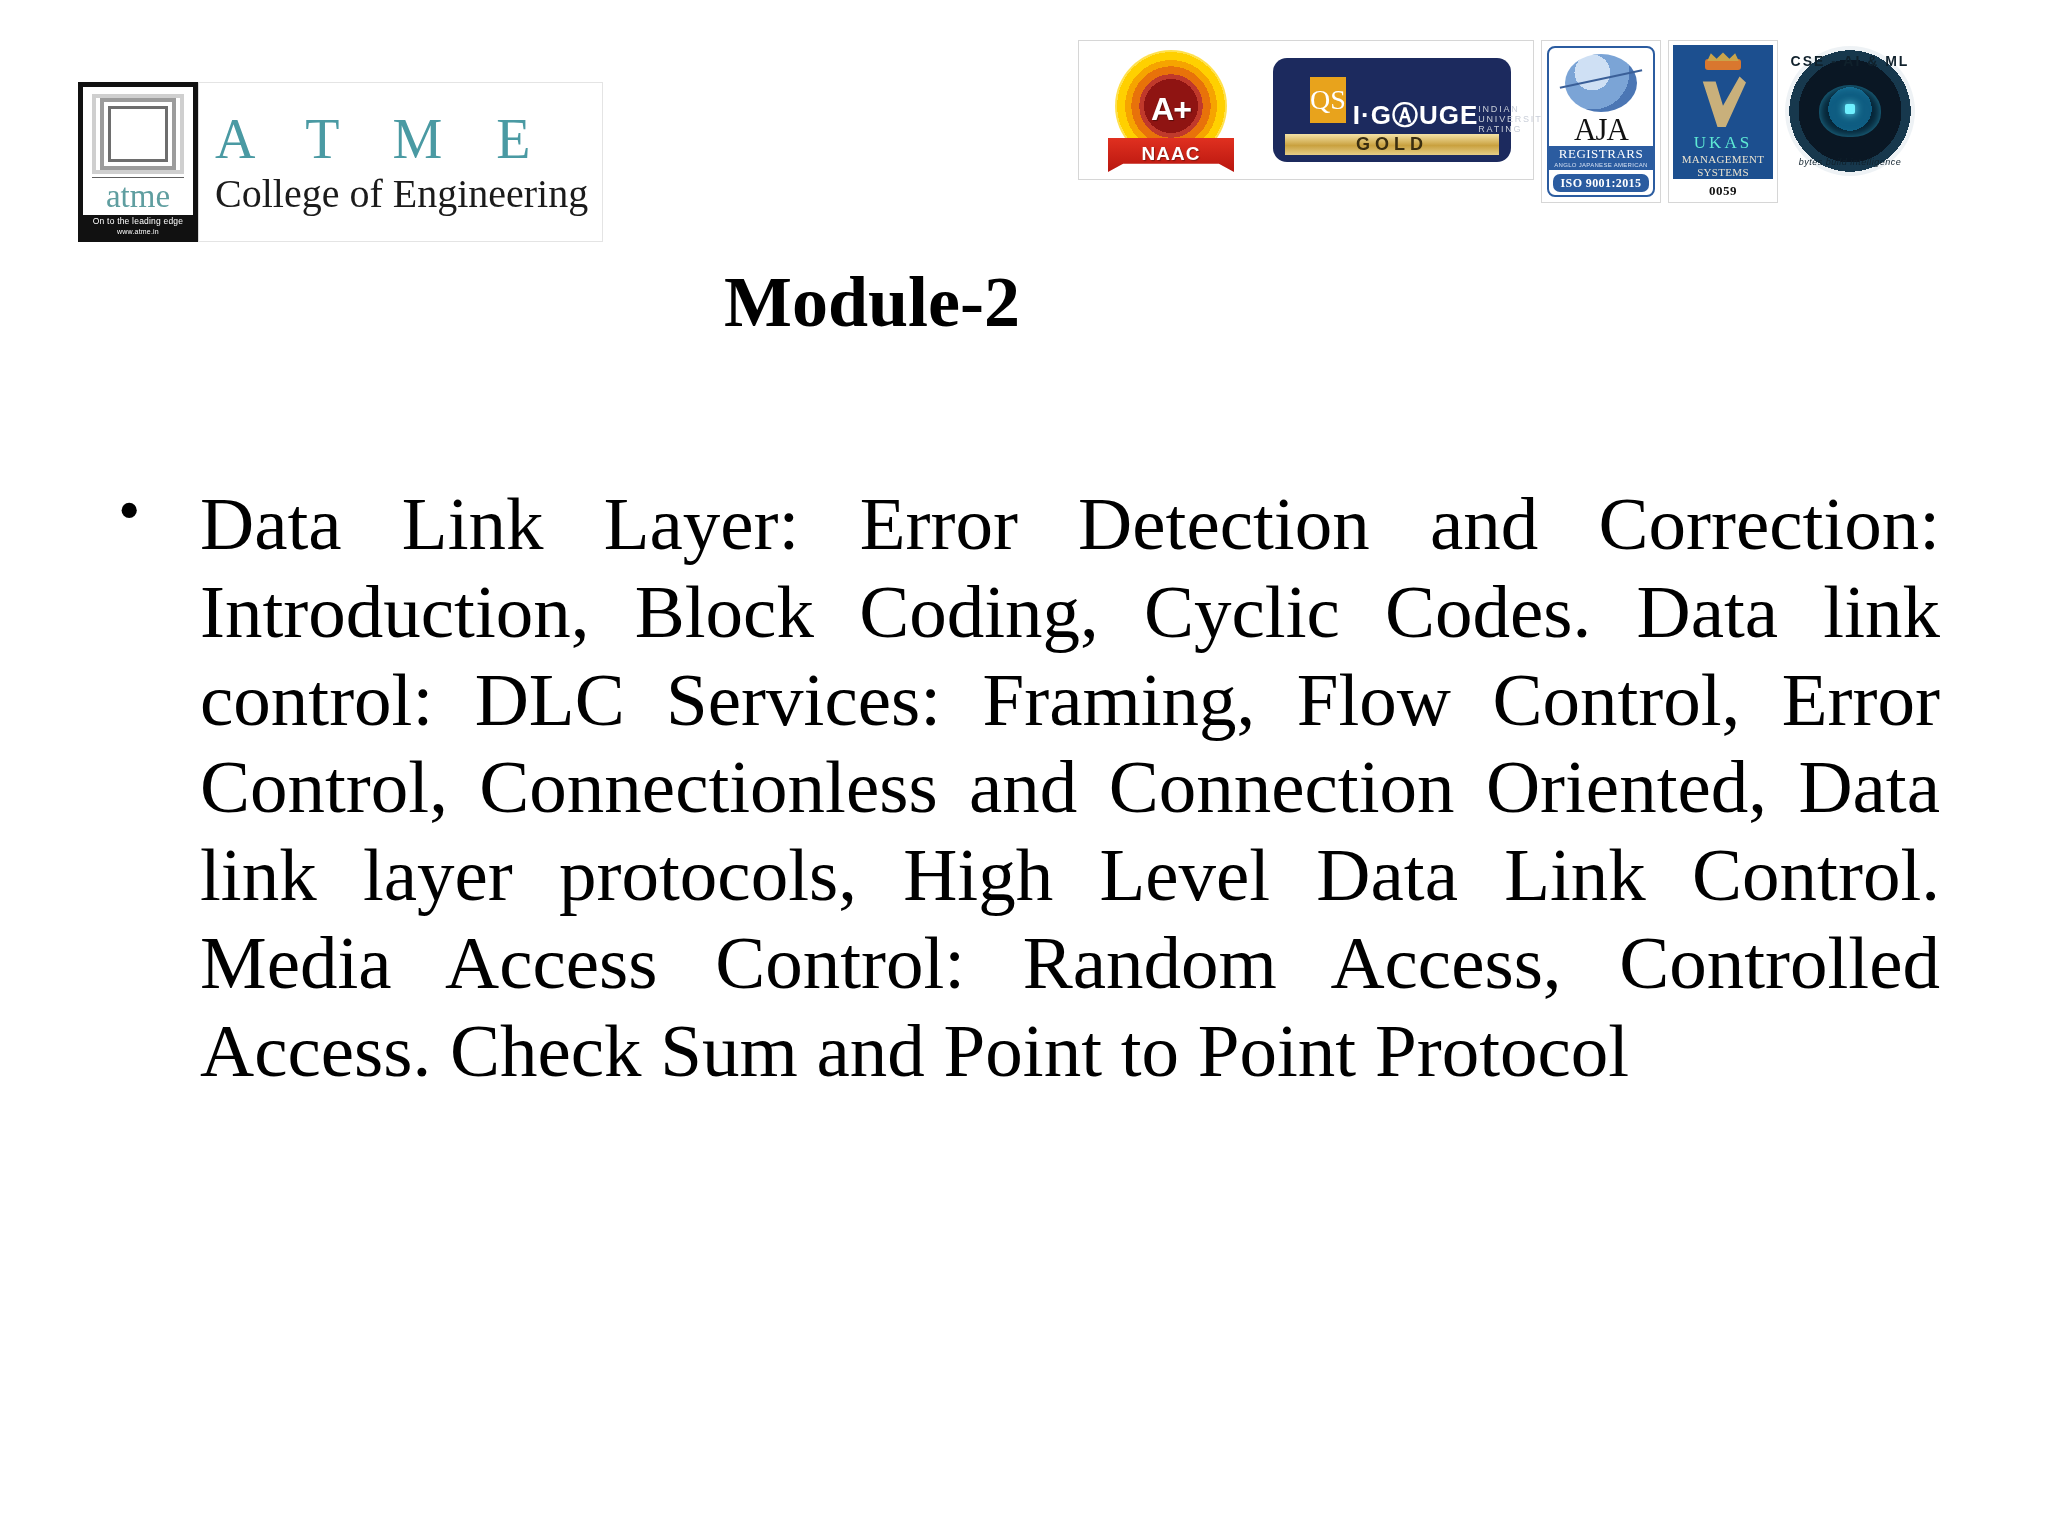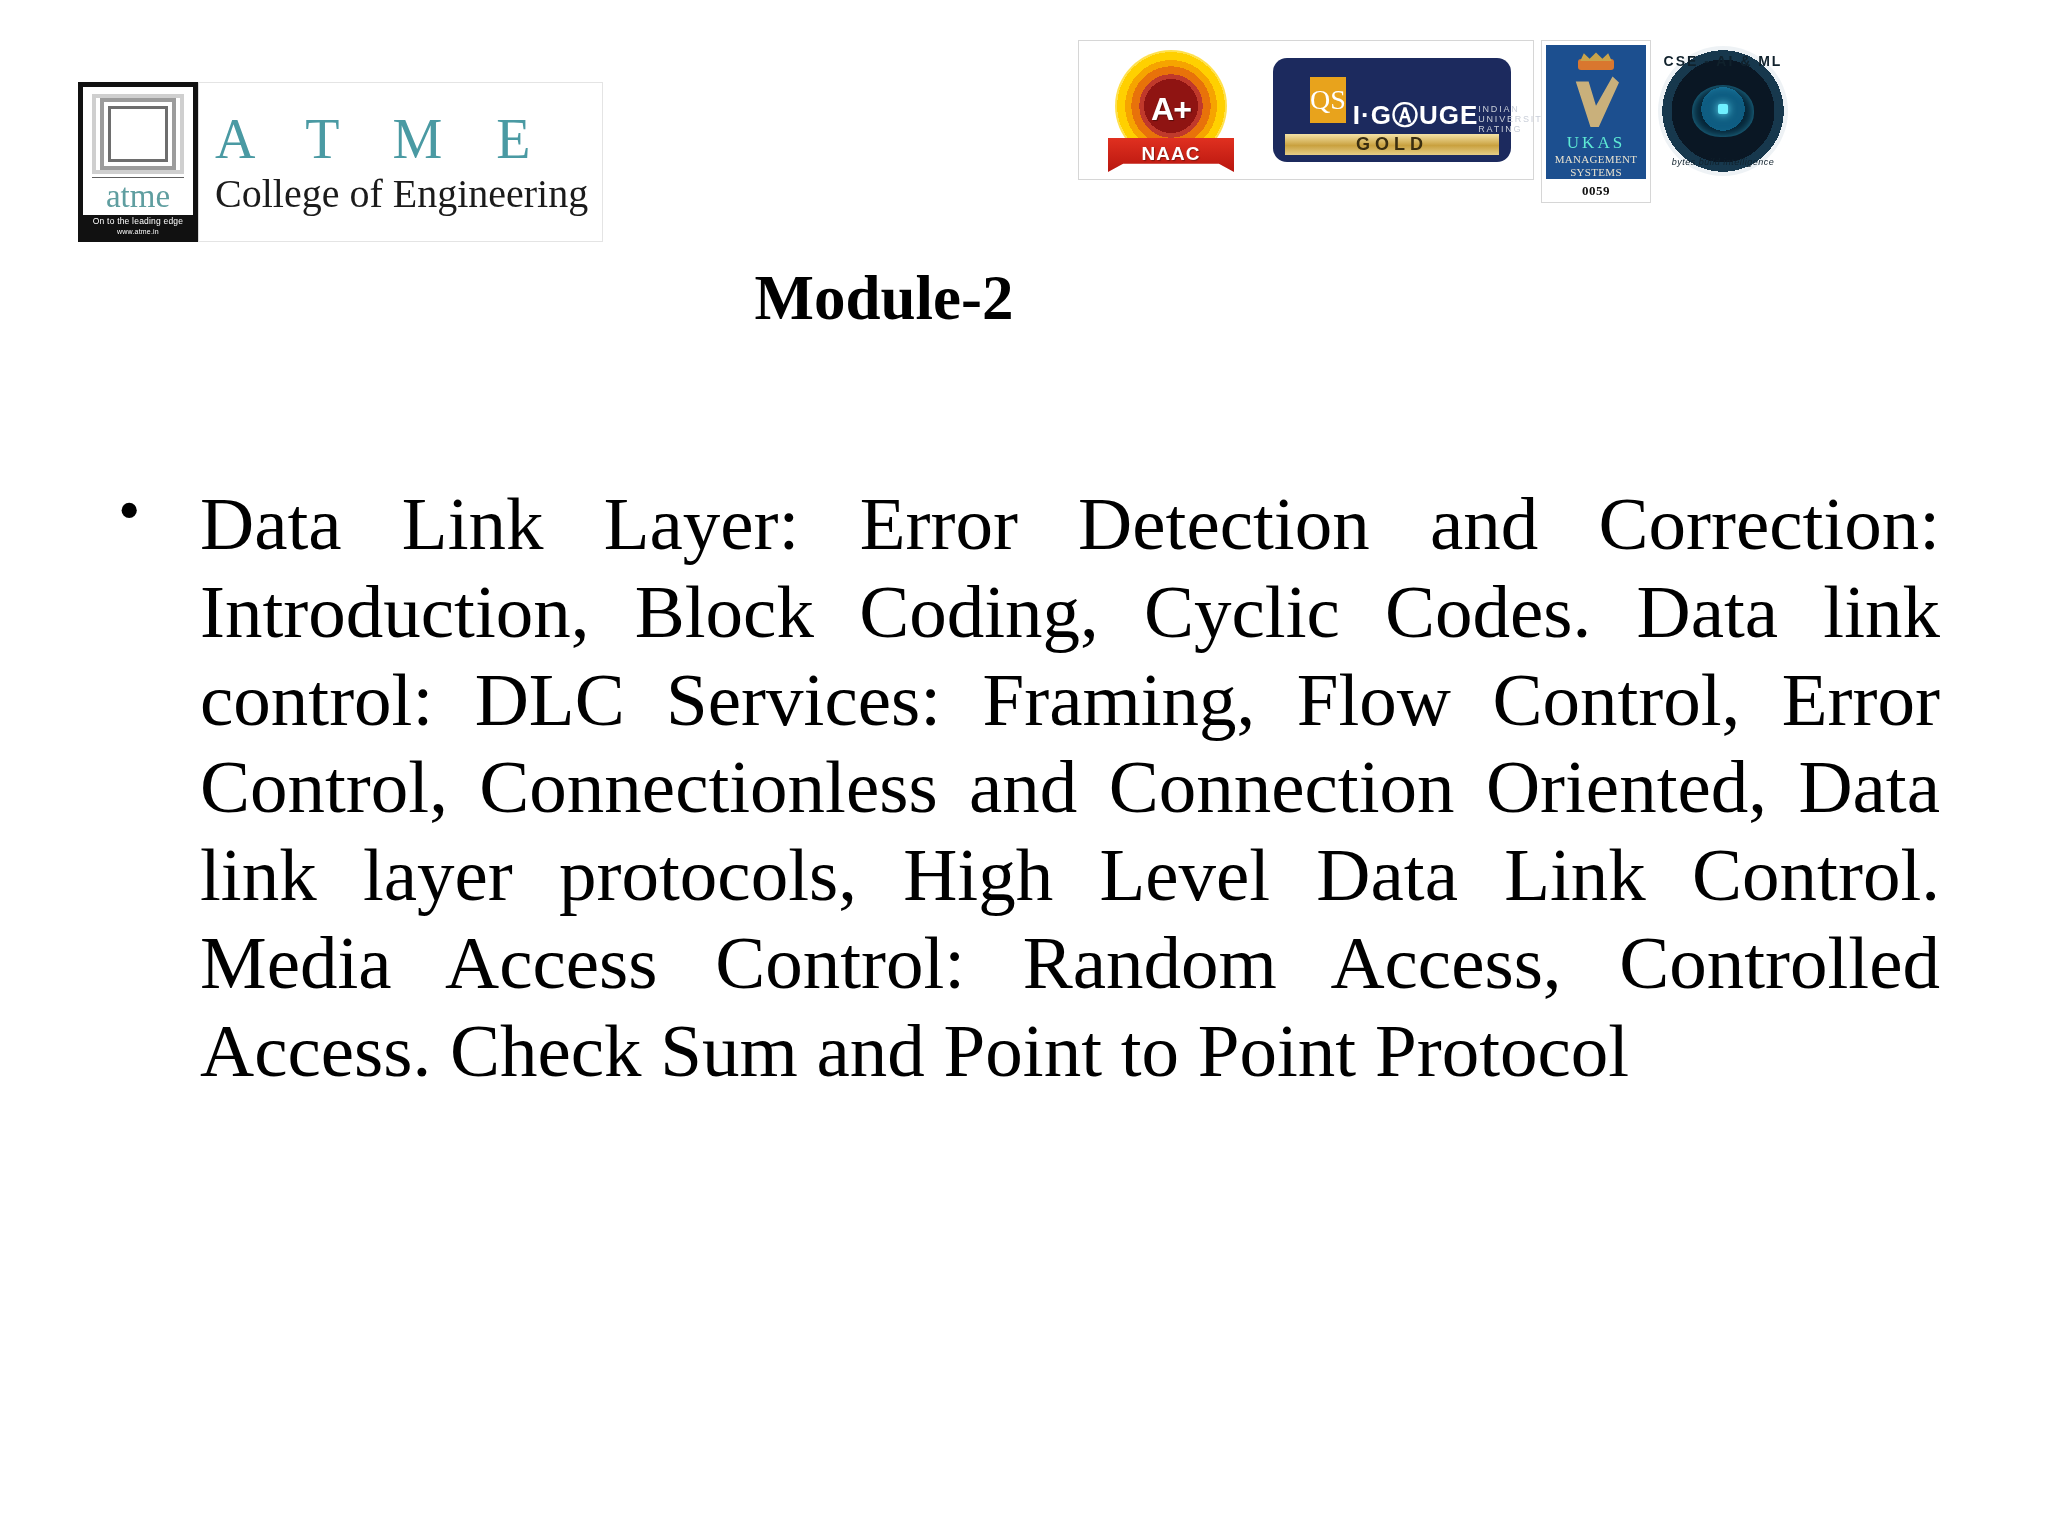--- a/index.html
+++ b/index.html
@@ -474,26 +474,26 @@
     font-size: 9px;
     letter-spacing: .5px;
     font-weight: normal;
     font-style: italic;
   }
 
   
   .slide-title {
     position: absolute;
     top: 265px;
-    left: 12px;
+    left: 0;
     width: 1744px;
     text-align: center;
     font-family: "Liberation Serif", "DejaVu Serif", serif;
     font-weight: bold;
-    font-size: 63px;
+    font-size: 72px;
     color: #000000;
     line-height: 1.05;
   }
 
   
   .body-list {
     position: absolute;
     top: 480px;
     left: 110px;
     width: 1830px;
@@ -562,20 +562,29 @@
             <div class="qs-igauge">I·GⒶUGE</div>
             <div class="qs-sub">INDIAN UNIVERSITY RATING</div>
           </div>
         </div>
         <div class="qs-gold">
           <span>GOLD</span>
         </div>
       </div>
     </div>
 
+    <div class="badge-box badge-aja">
+      <div class="aja-inner">
+        <div class="aja-globe"></div>
+        <div class="aja-letters">AJA</div>
+        <div class="aja-reg">REGISTRARS</div>
+        <div class="aja-jap">ANGLO JAPANESE AMERICAN</div>
+        <div class="aja-iso">ISO 9001:2015</div>
+      </div>
+    </div>
 
     <div class="badge-box badge-ukas">
       <div class="ukas-panel">
         <div class="ukas-crown"></div>
         <div class="ukas-tick"></div>
         <div class="ukas-name">UKAS</div>
         <div class="ukas-sub">MANAGEMENT SYSTEMS</div>
       </div>
       <div class="ukas-num">0059</div>
     </div>

